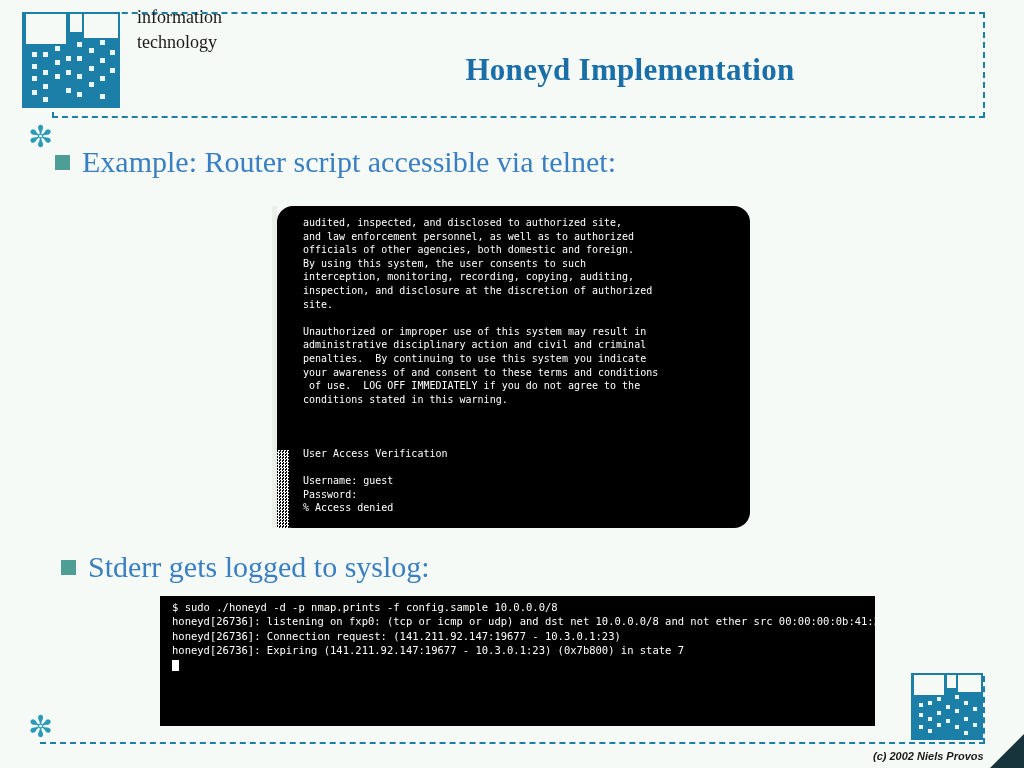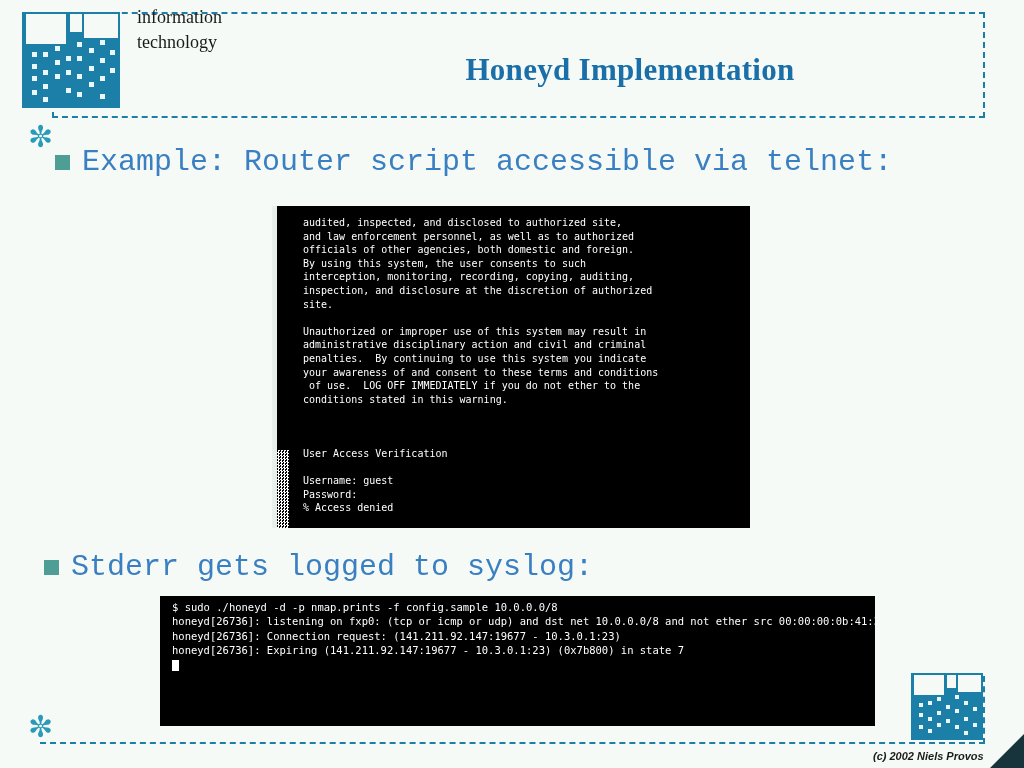--- a/index.html
+++ b/index.html
@@ -115,45 +115,46 @@
     align-items: center;
     gap: 12px;
   }
   .bullet-square {
     width: 15px;
     height: 15px;
     background: #4f9e95;
     flex: 0 0 auto;
   }
   .bullet-text {
-    font-family: Liberation Mono, monospace;
+    font-family: Liberation Serif, serif;
     font-size: 30px;
     color: #3a7fc1;
     white-space: nowrap;
   }
   #bullet-1 { left: 55px; top: 145px; }
-  #bullet-2 { left: 44px; top: 550px; }
+  #bullet-2 { left: 61px; top: 550px; }
 
   
   .terminal {
     position: absolute;
     background: #000000;
     color: #ffffff;
     font-family: "DejaVu Sans Mono", monospace;
     overflow: hidden;
     box-sizing: border-box;
   }
   #terminal-telnet {
     left: 277px;
     top: 206px;
     width: 473px;
     height: 322px;
     padding: 10px 0 0 26px;
     font-size: 10px;
     line-height: 13.6px;
+    border-radius: 16px;
   }
   #terminal-syslog {
     left: 160px;
     top: 596px;
     width: 715px;
     height: 130px;
     padding: 4px 0 0 12px;
     font-size: 10.5px;
     line-height: 14.3px;
   }
@@ -274,21 +275,21 @@
     <div class="term-line">officials of other agencies, both domestic and foreign.</div>
     <div class="term-line">By using this system, the user consents to such</div>
     <div class="term-line">interception, monitoring, recording, copying, auditing,</div>
     <div class="term-line">inspection, and disclosure at the discretion of authorized</div>
     <div class="term-line">site.</div>
     <div class="term-line term-blank"></div>
     <div class="term-line">Unauthorized or improper use of this system may result in</div>
     <div class="term-line">administrative disciplinary action and civil and criminal</div>
     <div class="term-line">penalties.  By continuing to use this system you indicate</div>
     <div class="term-line">your awareness of and consent to these terms and conditions</div>
-    <div class="term-line"> of use.  LOG OFF IMMEDIATELY if you do not ether to the</div>
+    <div class="term-line"> of use.  LOG OFF IMMEDIATELY if you do not agree to the</div>
     <div class="term-line">conditions stated in this warning.</div>
     <div class="term-line term-blank"></div>
     <div class="term-line term-blank"></div>
     <div class="term-line term-blank"></div>
     <div class="term-line">User Access Verification</div>
     <div class="term-line term-blank"></div>
     <div class="term-line">Username: guest</div>
     <div class="term-line">Password:</div>
     <div class="term-line">% Access denied</div>
     <div class="term-line term-blank"></div>

